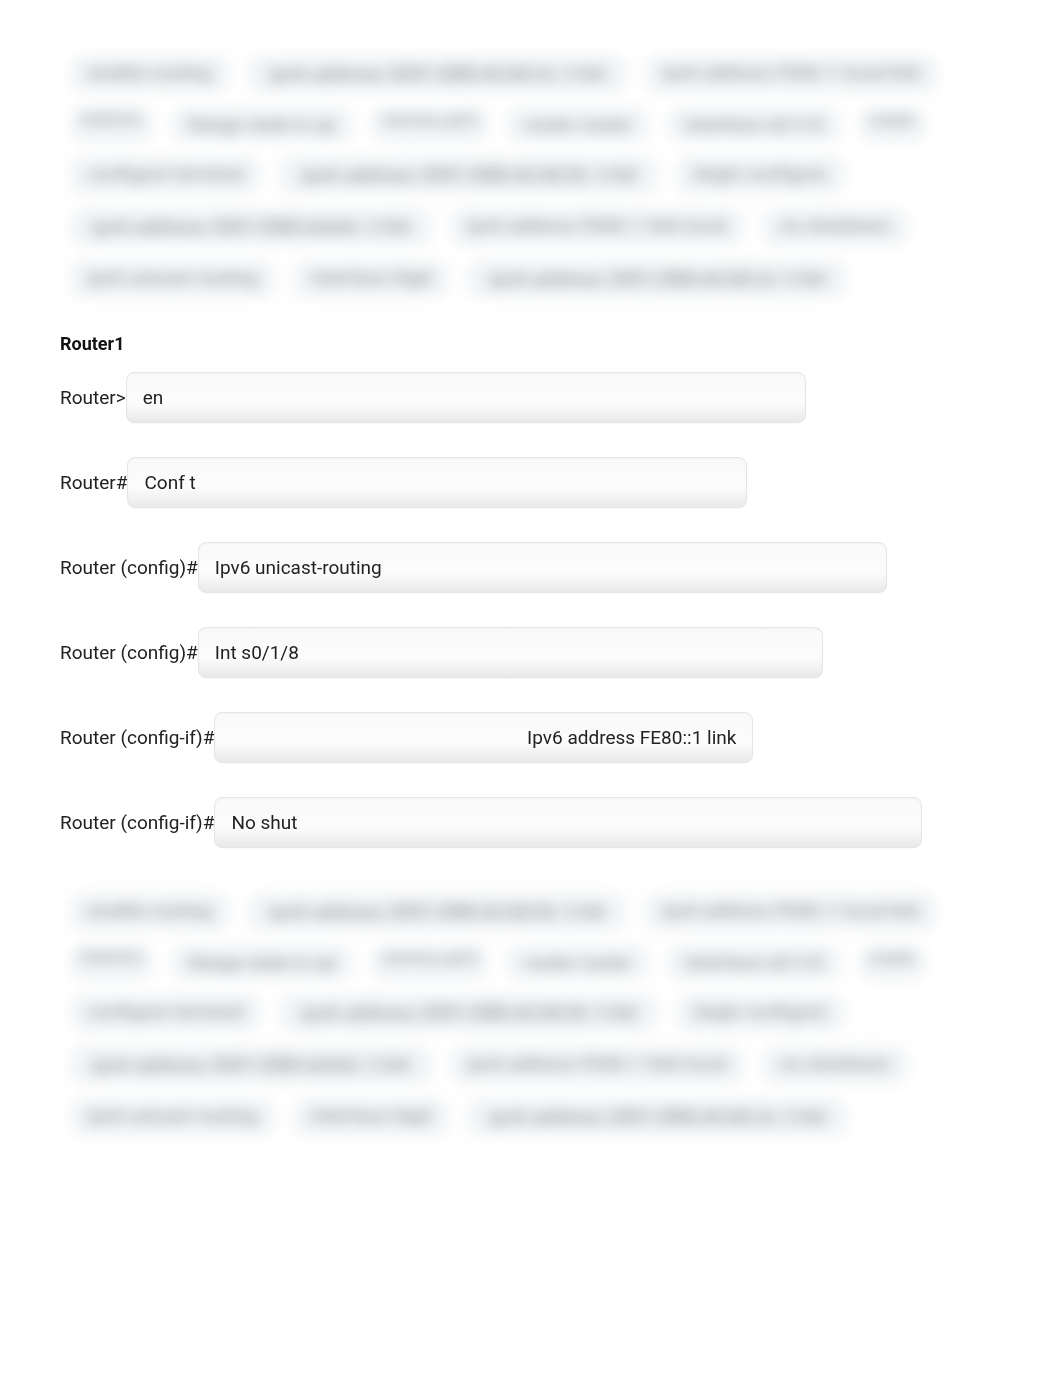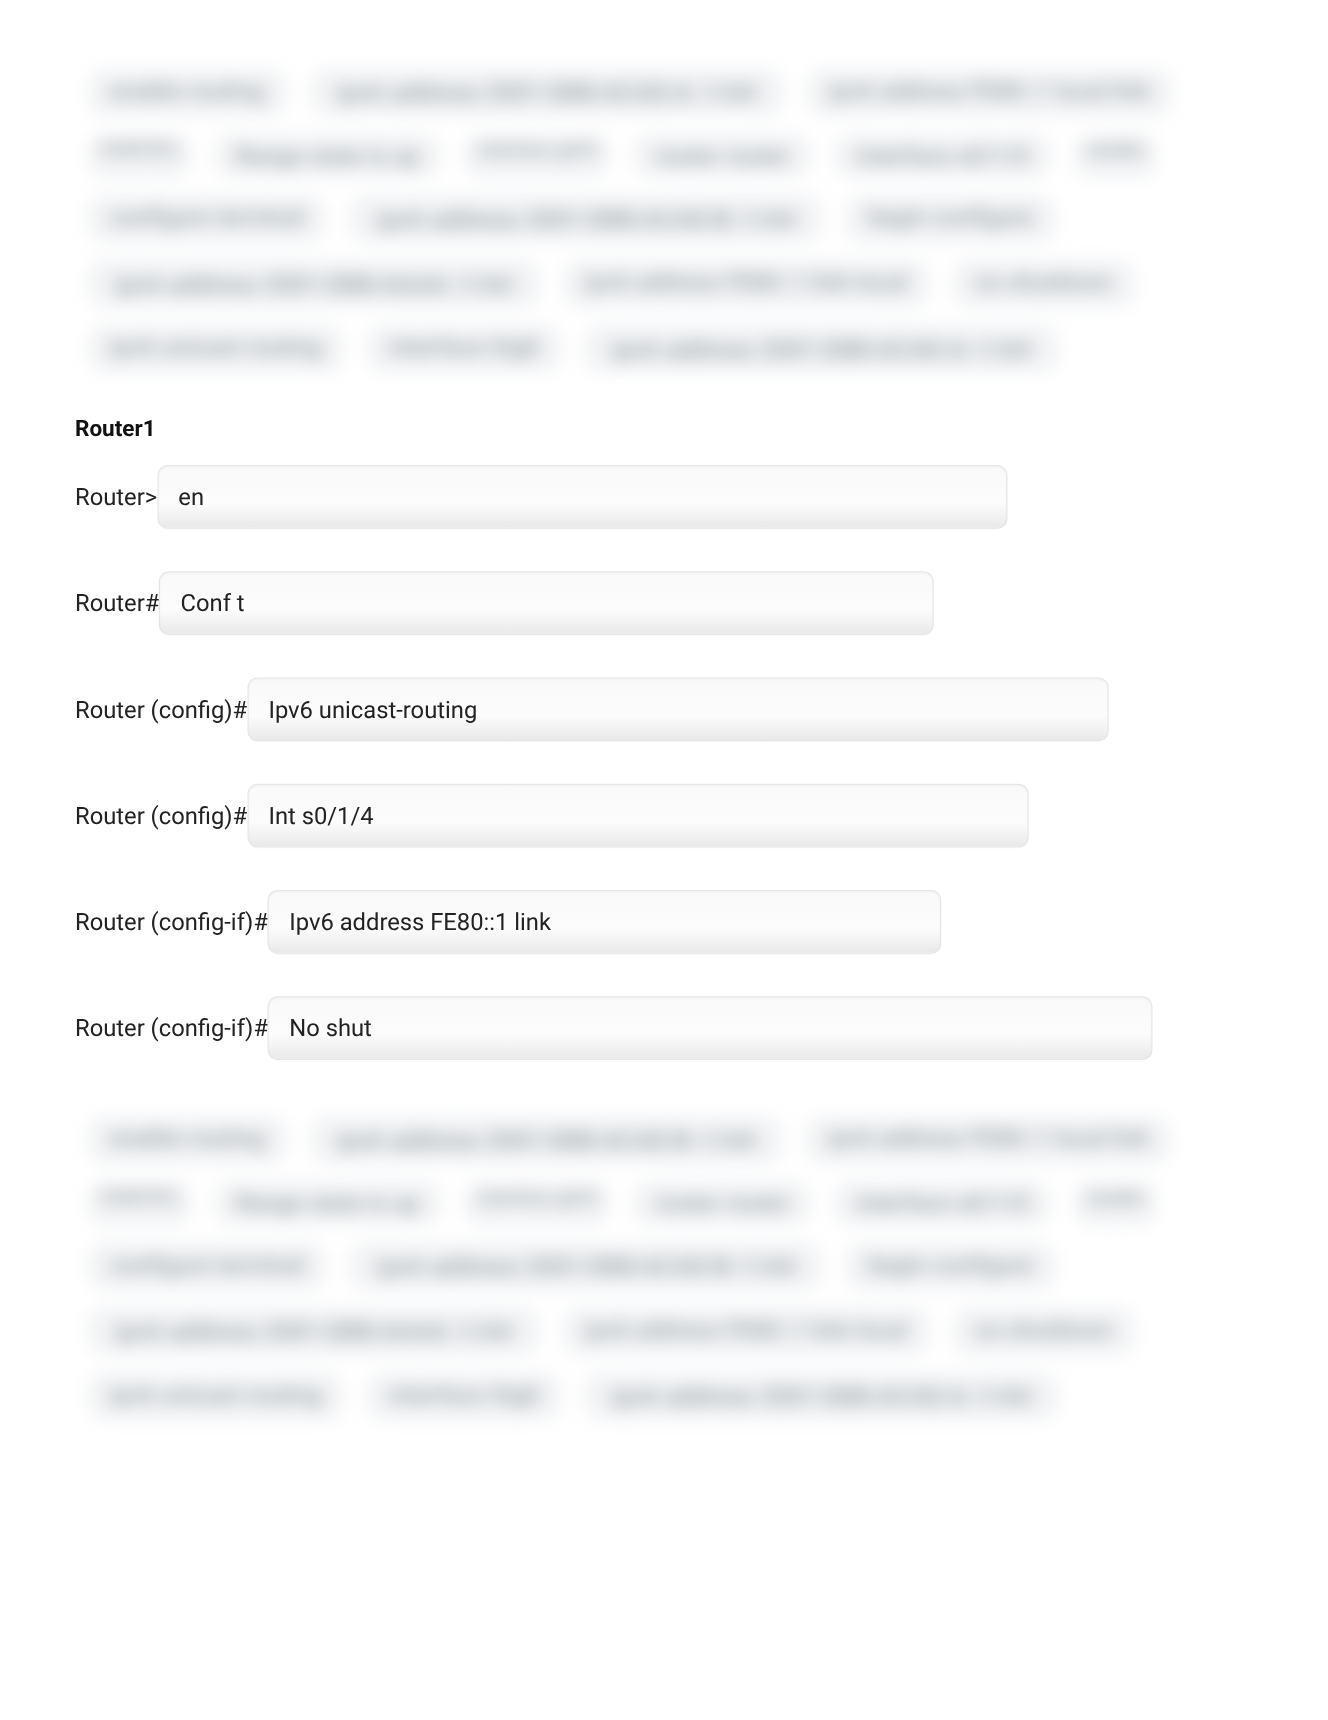--- a/index.html
+++ b/index.html
@@ -62,21 +62,21 @@
       box-shadow: 0 1px 2px rgba(0,0,0,0.03) inset, 0 1px 0 rgba(0,0,0,0.02);
       padding: 13px 16px 13px 16px;
       font-size: 19px;
       color: #222;
       flex: 0 0 auto;
     }
     .w1 { width: 680px; }
     .w2 { width: 620px; }
     .w3 { width: 689px; }
     .w4 { width: 625px; }
-    .w5 { width: 539px; }
+    .w5 { width: 539px; text-align: right; }
     .w6 { width: 708px; }
     .cloud2 {
       margin-top: 45px;
     }
   </style>
 </head>
 <body>
 
 <div class="tag-cloud" id="cloud-top">
     <span class="tag m">enable-routing</span>
@@ -109,21 +109,21 @@
     <div class="row">
       <div class="prompt">Router#</div>
       <div class="field w2">Conf t</div>
     </div>
     <div class="row">
       <div class="prompt">Router (config)#</div>
       <div class="field w3">Ipv6 unicast-routing</div>
     </div>
     <div class="row">
       <div class="prompt">Router (config)#</div>
-      <div class="field w4">Int s0/1/4</div>
+      <div class="field w4">Int s0/1/8</div>
     </div>
     <div class="row">
       <div class="prompt">Router (config-if)#</div>
       <div class="field w5">Ipv6 address FE80::1 link</div>
     </div>
     <div class="row">
       <div class="prompt">Router (config-if)#</div>
       <div class="field w6">No shut</div>
     </div>
   </div>

